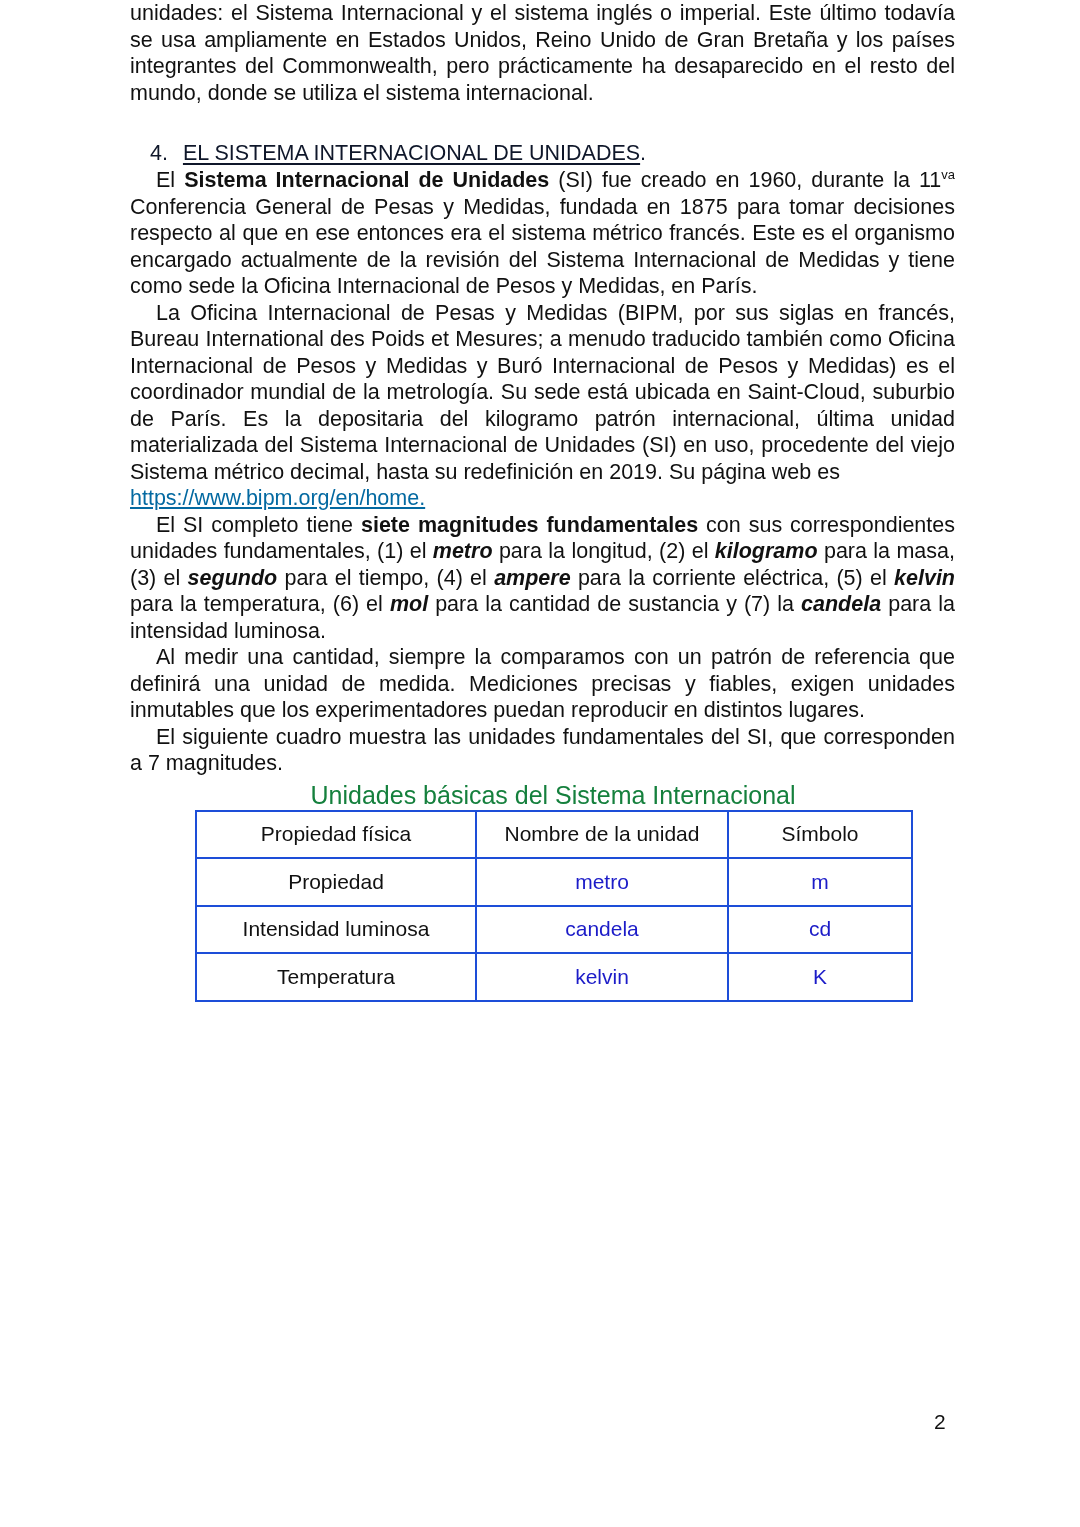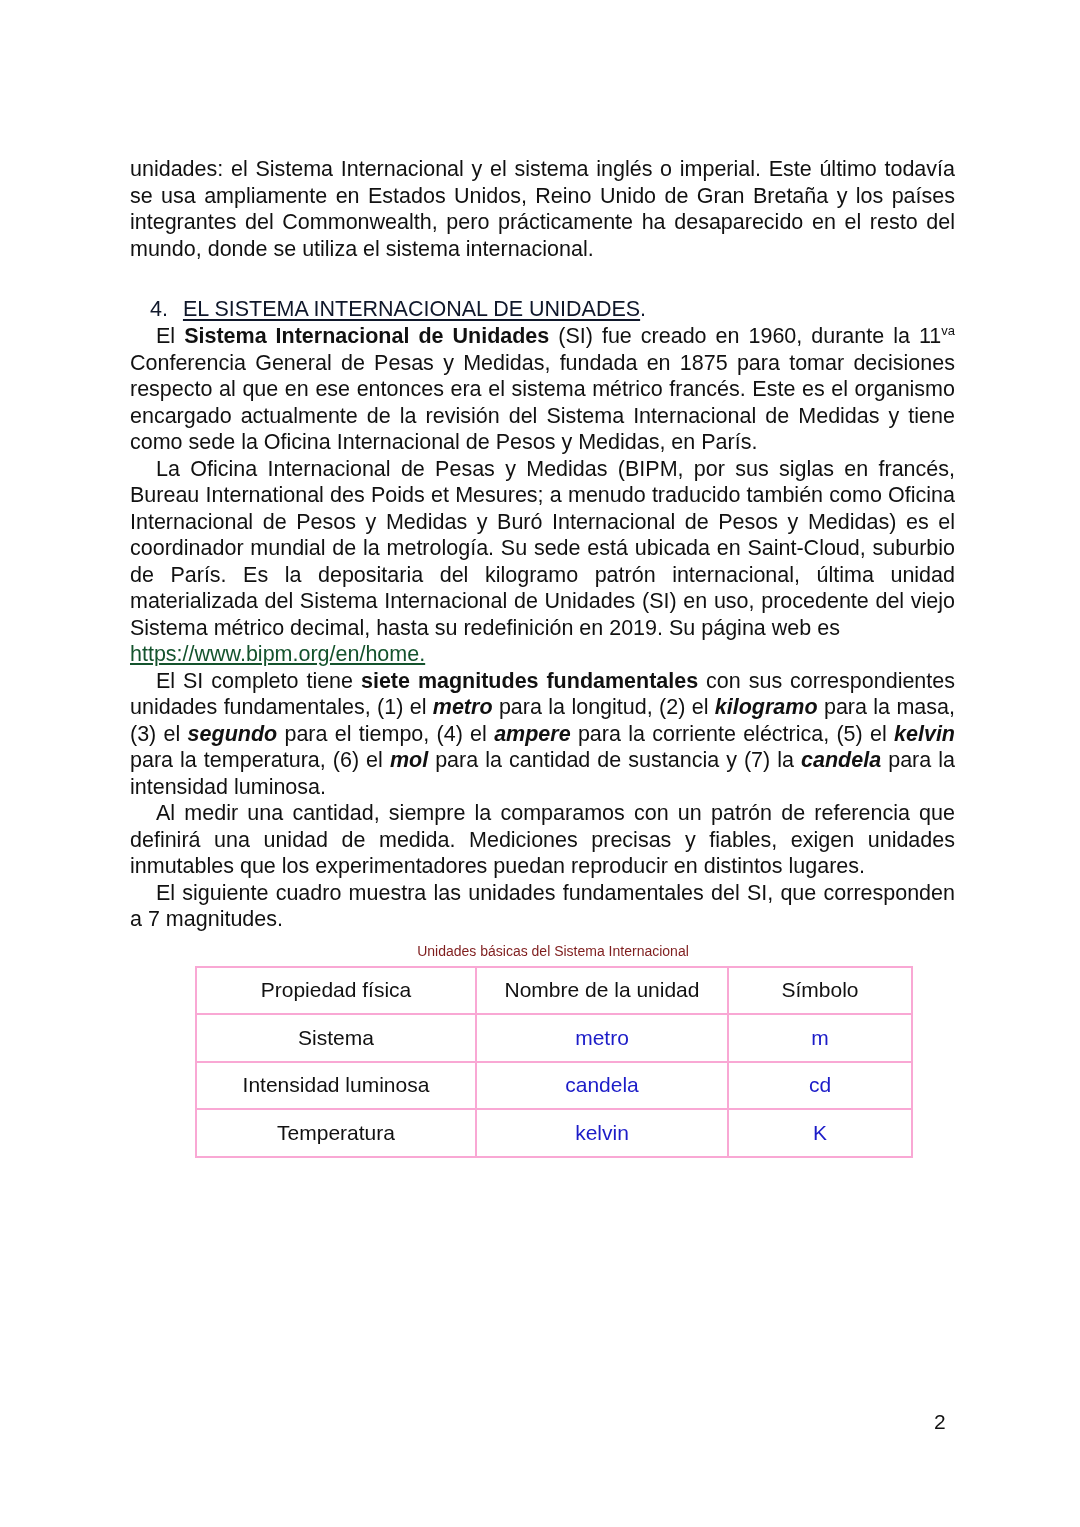--- a/index.html
+++ b/index.html
@@ -4,70 +4,70 @@
 <style>
   html, body { margin: 0; padding: 0; }
   body {
     width: 1080px; height: 1527px;
     background: #ffffff;
     font-family: "Liberation Sans", "DejaVu Sans", sans-serif;
     color: #111111;
     overflow: hidden;
   }
   .page { position: relative; width: 1080px; height: 1527px; background: #ffffff; }
-  .content { position: absolute; left: 130px; top: 0; width: 825px; padding-top: 156px; }
+  .content { position: absolute; left: 130px; top: 0; width: 825px; }
 
   p.doc {
     margin: 0;
     font-size: 21.5px;
     line-height: 26.5px;
     text-align: justify;
     color: #111111;
   }
   p.indent { text-indent: 26px; }
   .mt-h  { margin-top: 34px; }
   .mt-p2 { margin-top: 20px; }
   .mt-p3 { margin-top: 21px; }
   .mt-p4 { margin-top: 3px; }
   .mt-p5 { margin-top: 7px; }
   .mt-p6 { margin-top: 2px; }
 
   .b  { font-weight: bold; }
   .bi { font-weight: bold; font-style: italic; }
   .sup { font-size: 13px; vertical-align: super; line-height: 0; margin-top: 20px; }
-  a.doclink { color: #14532d; cursor: pointer; }
+  a.doclink { color: #0369a1; cursor: pointer; }
 
   .heading {
     font-size: 21.5px; line-height: 27px;
     padding-left: 20px;
     color: #0f172a;
     text-align: left;
   }
   .heading .hnum { margin-right: 15px; }
   .heading .title { text-decoration: underline; text-underline-offset: 3px; }
 
   .tbl-title {
     margin-top: 6px;
     margin-left: 65px;
     width: 716px;
     text-align: center;
-    font-size: 14px;
+    font-size: 25px;
     line-height: 24px;
-    color: #7f1d1d;
+    color: #15803d;
   }
 
   table.si {
     border-collapse: collapse;
     table-layout: fixed;
     margin-left: 65px;
     margin-top: 3px;
     width: 716px;
   }
   table.si th, table.si td {
-    border: 2px solid #f9a8d4;
+    border: 2px solid #1d4ed8;
     height: 45.5px;
     text-align: center;
     vertical-align: middle;
     font-size: 21px;
     font-weight: normal;
     padding: 0 4px;
     background: #ffffff;
   }
   table.si .unit { color: #1c1cc8; }
 
@@ -108,21 +108,21 @@
           <col style="width:252px">
           <col style="width:184px">
       </colgroup>
       <tbody>
           <tr>
         <th>Propiedad física</th>
         <th>Nombre de la unidad</th>
         <th>Símbolo</th>
       </tr>
       <tr>
-        <td>Sistema</td>
+        <td>Propiedad</td>
         <td class="unit">metro</td>
         <td class="unit">m</td>
       </tr>
       <tr>
         <td>Intensidad luminosa</td>
         <td class="unit">candela</td>
         <td class="unit">cd</td>
       </tr>
       <tr>
         <td>Temperatura</td>

